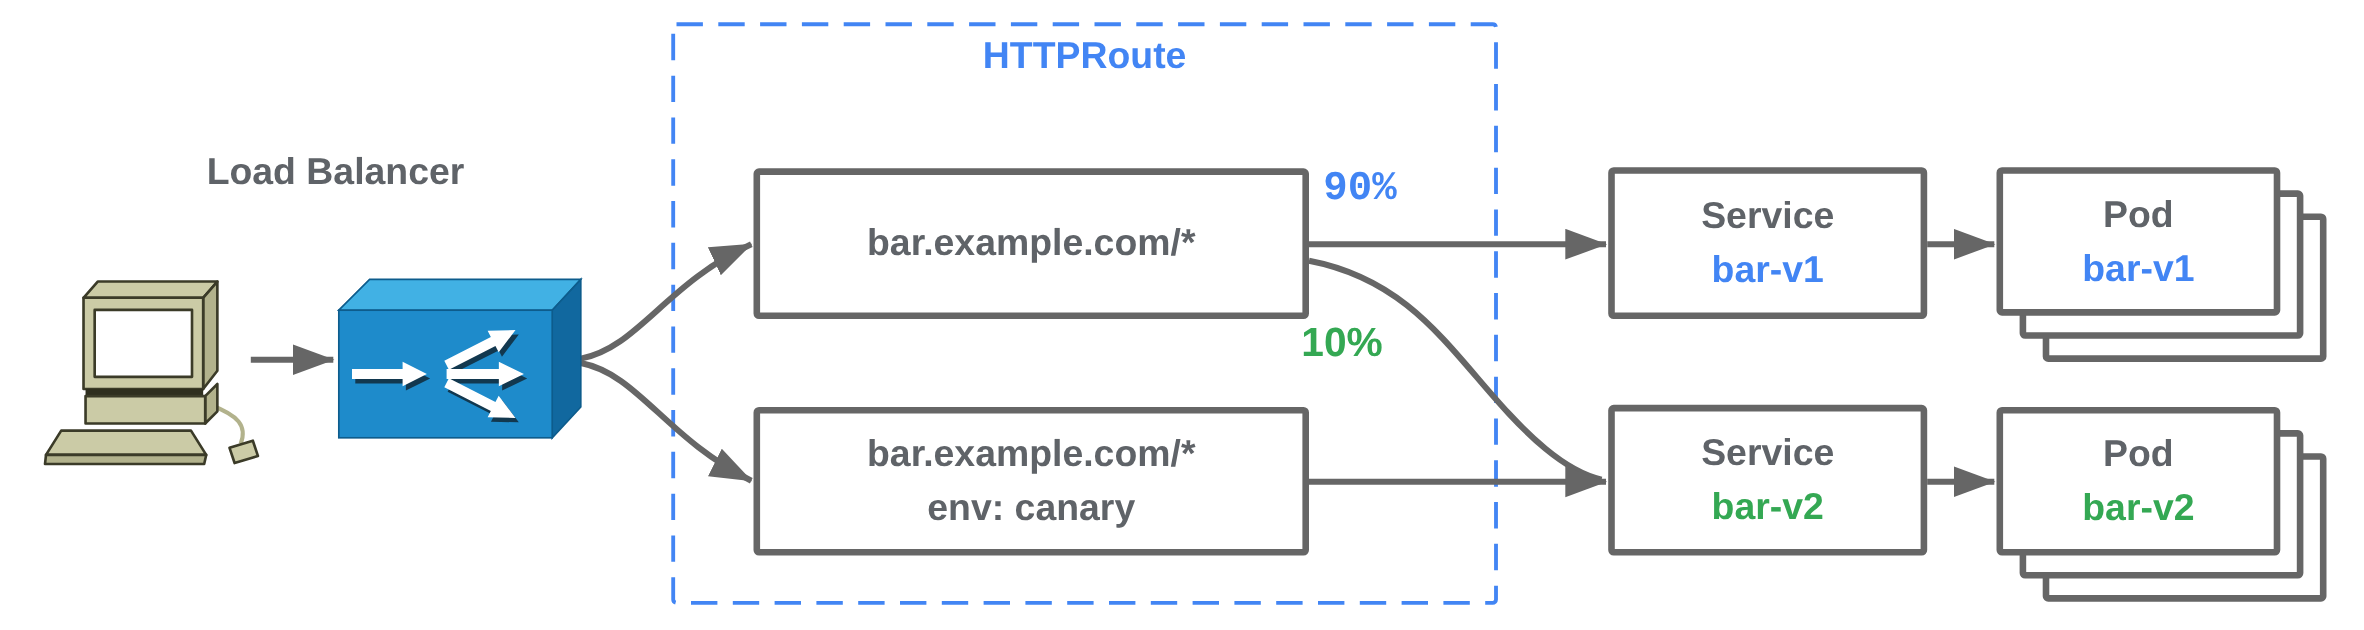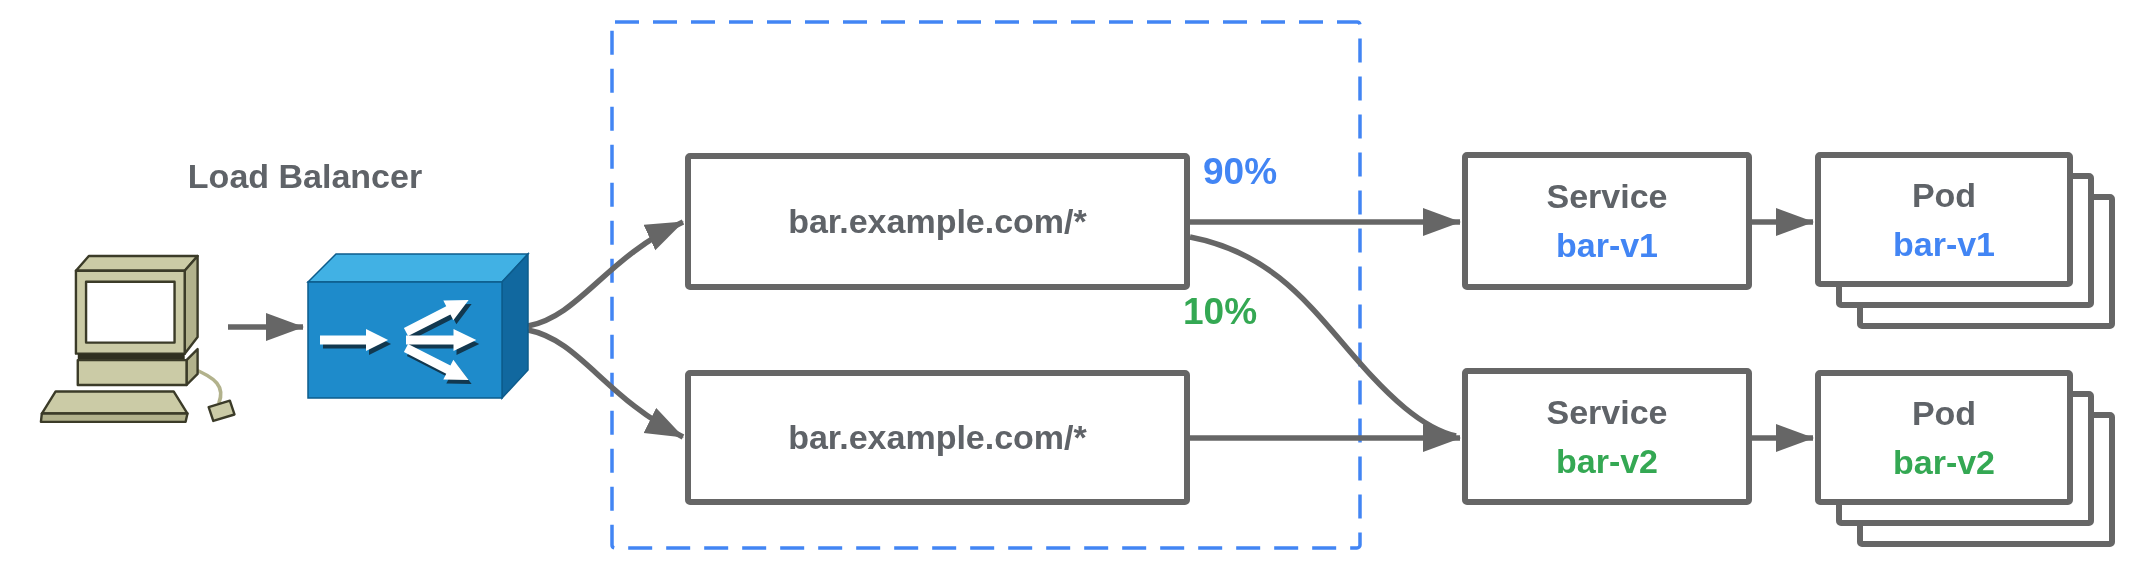--- a/index.html
+++ b/index.html
@@ -3,24 +3,24 @@
 <meta charset="utf-8">
 <style>
   html,body{margin:0;padding:0;background:#fff;}
   .canvas{
     position:relative;width:2149px;height:573px;background:#ffffff;overflow:hidden;
     font-family:"Liberation Sans","DejaVu Sans",sans-serif;font-weight:bold;color:var(--gray-text);
   }
   .abs{position:absolute;}
   svg{display:block;}
   
-  .lb-label{left:140px;top:156px;width:330px;text-align:center;font-size:34px;line-height:40px;}
+  .lb-label{left:140px;top:136px;width:330px;text-align:center;font-size:34px;line-height:40px;}
   .route-title{left:612px;top:28px;width:748px;text-align:center;font-size:34px;line-height:47px;color:var(--blue);}
   .weight{font-size:37px;line-height:40px;}
-  .weight-90{left:1203px;top:152px;color:var(--blue);}
+  .weight-90{left:1203px;top:152px;color:var(--blue);font-family:Liberation Mono, monospace;}
   .weight-10{left:1183px;top:292px;color:var(--green);}
   
   .node{
     box-sizing:border-box;border:6px solid var(--line);border-radius:5px;background:#fff;
     display:flex;flex-direction:column;align-items:center;justify-content:center;
     text-align:center;font-size:34px;line-height:49px;
   }
   .route-box-1{left:685px;top:153px;width:505px;height:137px;}
   .route-box-2{left:685px;top:370px;width:505px;height:135px;}
   .service-box-1{left:1462px;top:152px;width:290px;height:138px;}
@@ -88,27 +88,29 @@
       <use href="#warr" transform="translate(20,90) scale(0.92,0.92)"></use>
       <use href="#warr" transform="translate(106,90) scale(0.95,0.92)"></use>
       <use href="#warr" transform="translate(106,82) rotate(-27) scale(0.95,0.92)"></use>
       <use href="#warr" transform="translate(106,98) rotate(27) scale(0.95,0.92)"></use>
     </g>
   </svg>
 
   <div class="abs lb-label">Load Balancer</div>
 
   <div class="abs route-title">
+    <div>HTTPRoute</div>
   </div>
 
   <div class="abs node route-box-1">
     <span>bar.example.com/*</span>
   </div>
   <div class="abs node route-box-2">
     <span>bar.example.com/*</span>
+    <span>env: canary</span>
   </div>
 
   <div class="abs weight weight-90">90%</div>
   <div class="abs weight weight-10">10%</div>
 
   <div class="abs node service-box-1">
     <span>Service</span>
     <span class="blue">bar-v1</span>
   </div>
   <div class="abs node service-box-2">

